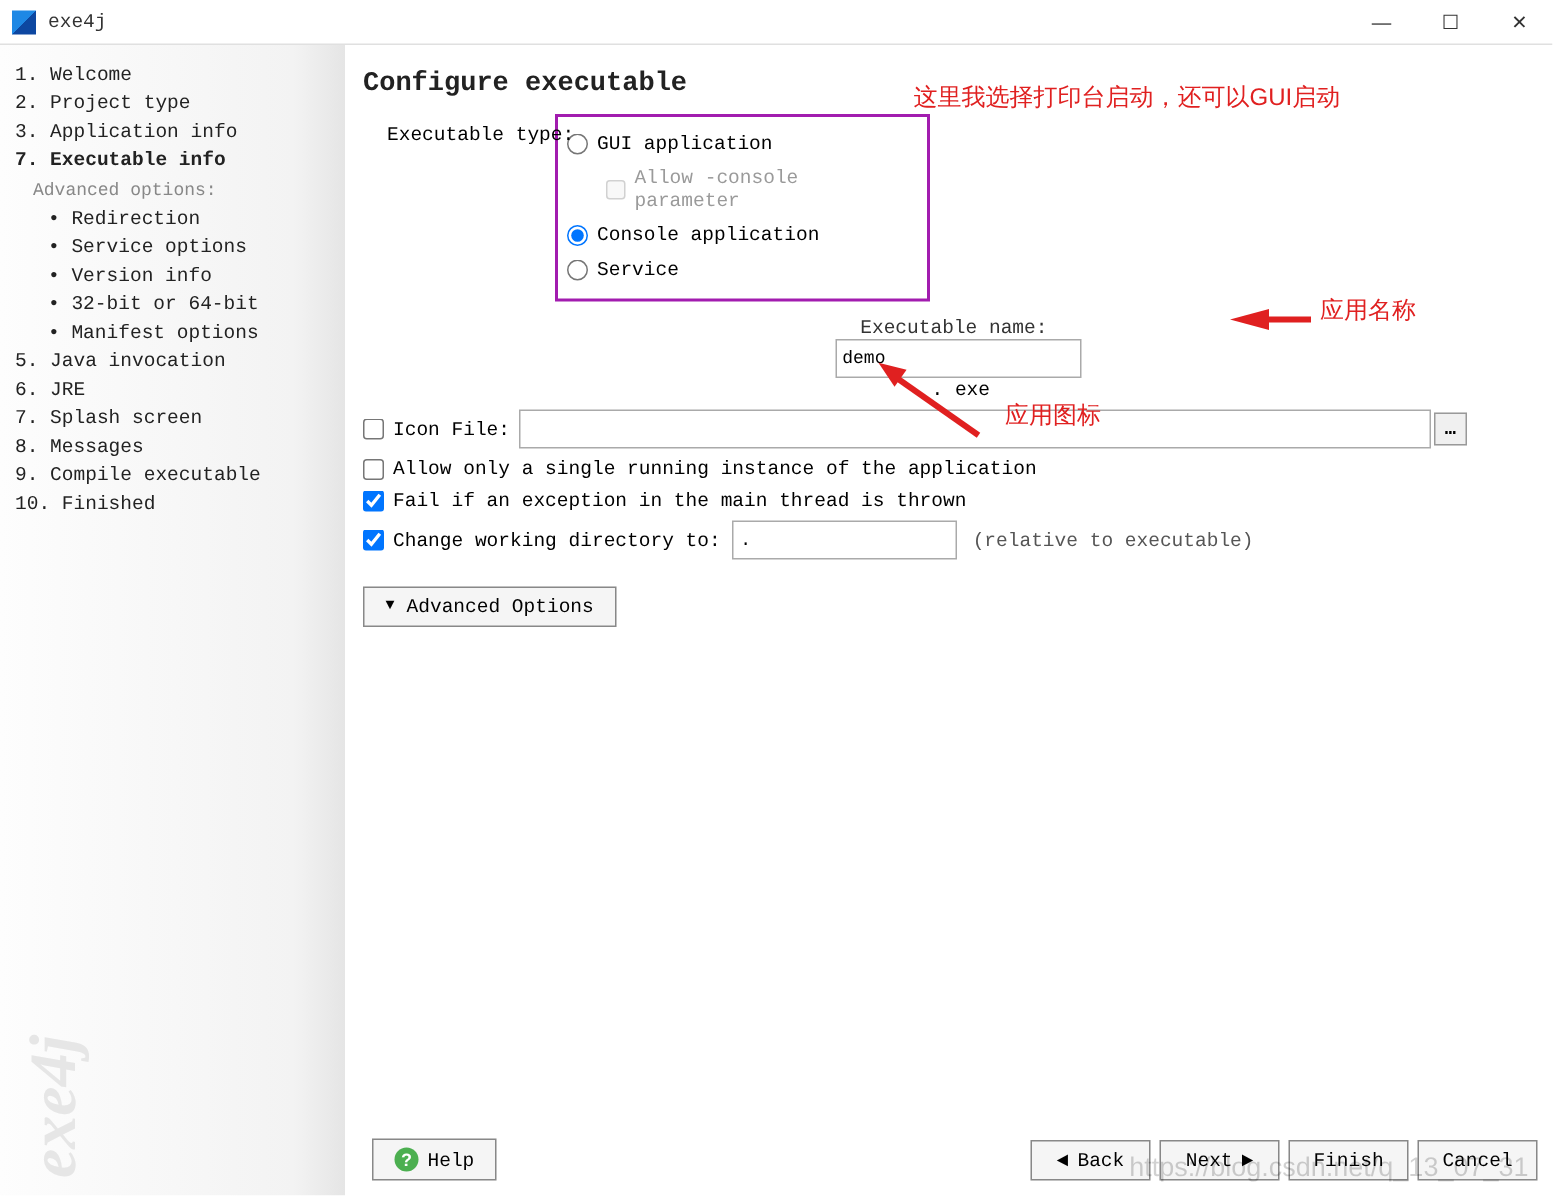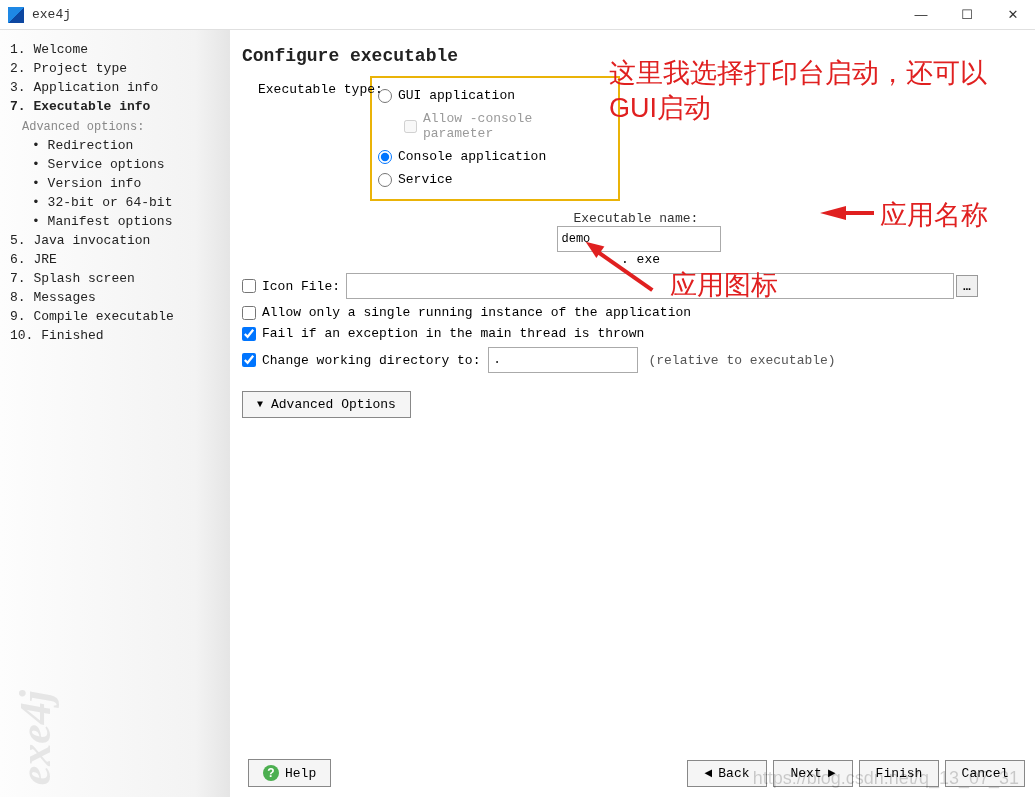--- a/index.html
+++ b/index.html
@@ -70,21 +70,21 @@
       font-family: "NSimSun","Courier New", monospace;
       font-size: 18px;
       font-weight: bold;
       color: #222;
       margin-bottom: 10px;
     }
     .row { display: flex; align-items: center; margin: 6px 0; font-family: "NSimSun","Courier New",monospace; }
     .row label.lbl { width: 130px; color: #333; }
 
     .radio-block {
-      border: 2px solid #eab308;
+      border: 2px solid #a21caf;
       padding: 6px 10px 8px 6px;
       width: 250px;
       margin-left: 128px;
     }
     .radio-row { display: flex; align-items: center; padding: 4px 0; gap: 6px; }
     .radio-row.sub { padding-left: 26px; color: #9a9a9a; }
     .radio-row input[type=checkbox] { accent-color: #888; }
     .radio-row input[type=radio] { width: 14px; height: 14px; }
 
     .exe-type-label {
@@ -155,21 +155,21 @@
       width: 16px; height: 16px;
       border-radius: 50%;
       background: #4caf50;
       color: #fff;
       display: inline-flex;
       align-items: center; justify-content: center;
       font-weight: bold; font-family: Arial;
       font-size: 12px;
     }
 
-    .anno { position: absolute; color: #e02020; font-family: "Microsoft YaHei","SimSun",sans-serif; font-size: 27px; pointer-events: none; }
+    .anno { position: absolute; color: #e02020; font-family: "Microsoft YaHei","SimSun",sans-serif; font-size: 16px; pointer-events: none; }
     .anno1 { top: 26px; right: 16px; width: 410px; line-height: 1.3; }
     .anno2 { top: 167px; left: 650px; }
     .anno3 { top: 237px; left: 440px; }
     .arrow { position: absolute; width: 0; height: 0; pointer-events: none; }
     
     .arrow1 { top: 176px; left: 590px; border-top: 7px solid transparent; border-bottom: 7px solid transparent; border-right: 26px solid #e02020; }
     .arrow1::after { content:""; position:absolute; left:26px; top:-2px; width:28px; height:4px; background:#e02020; }
     
     .arrow2-line { position:absolute; top:218px; left:365px; width:70px; height:4px; background:#e02020; transform: rotate(35deg); transform-origin: left center; pointer-events:none;}
     .arrow2-head { position:absolute; top:208px; left:356px; border-left:7px solid transparent; border-right:7px solid transparent; border-bottom:18px solid #e02020; transform: rotate(-55deg); pointer-events:none;}

